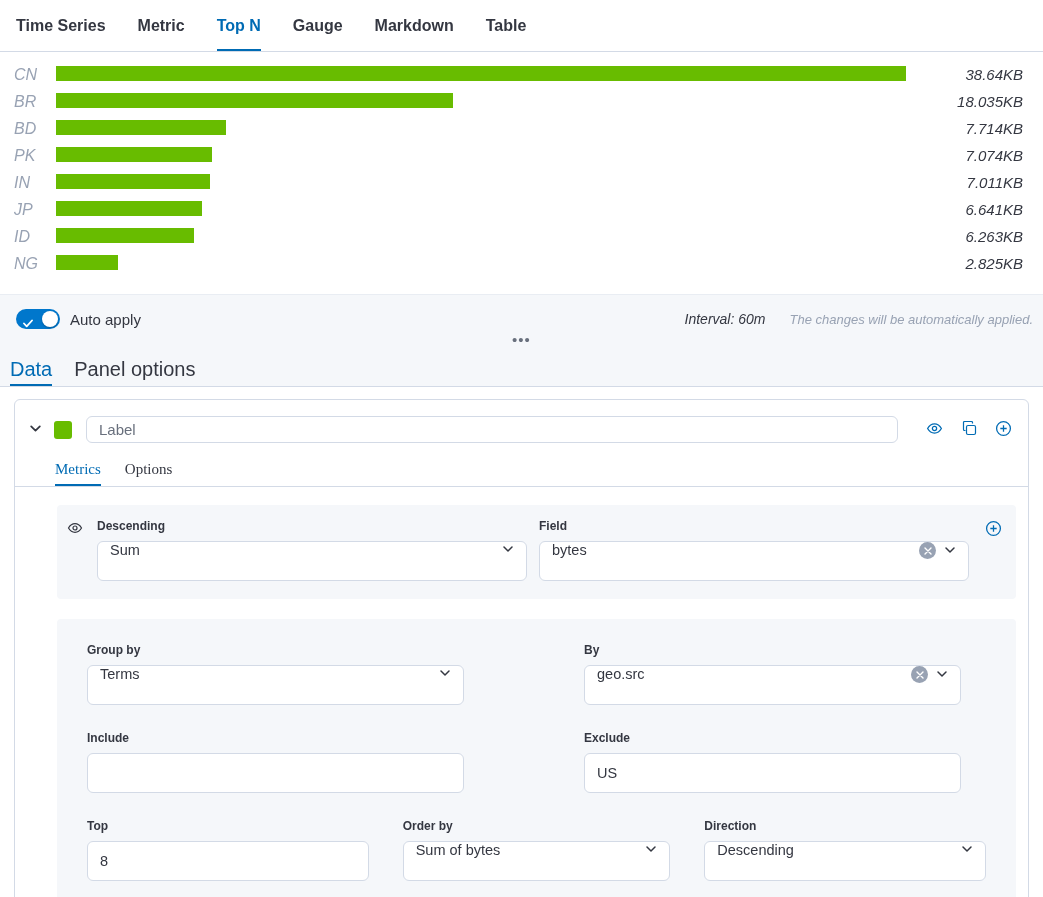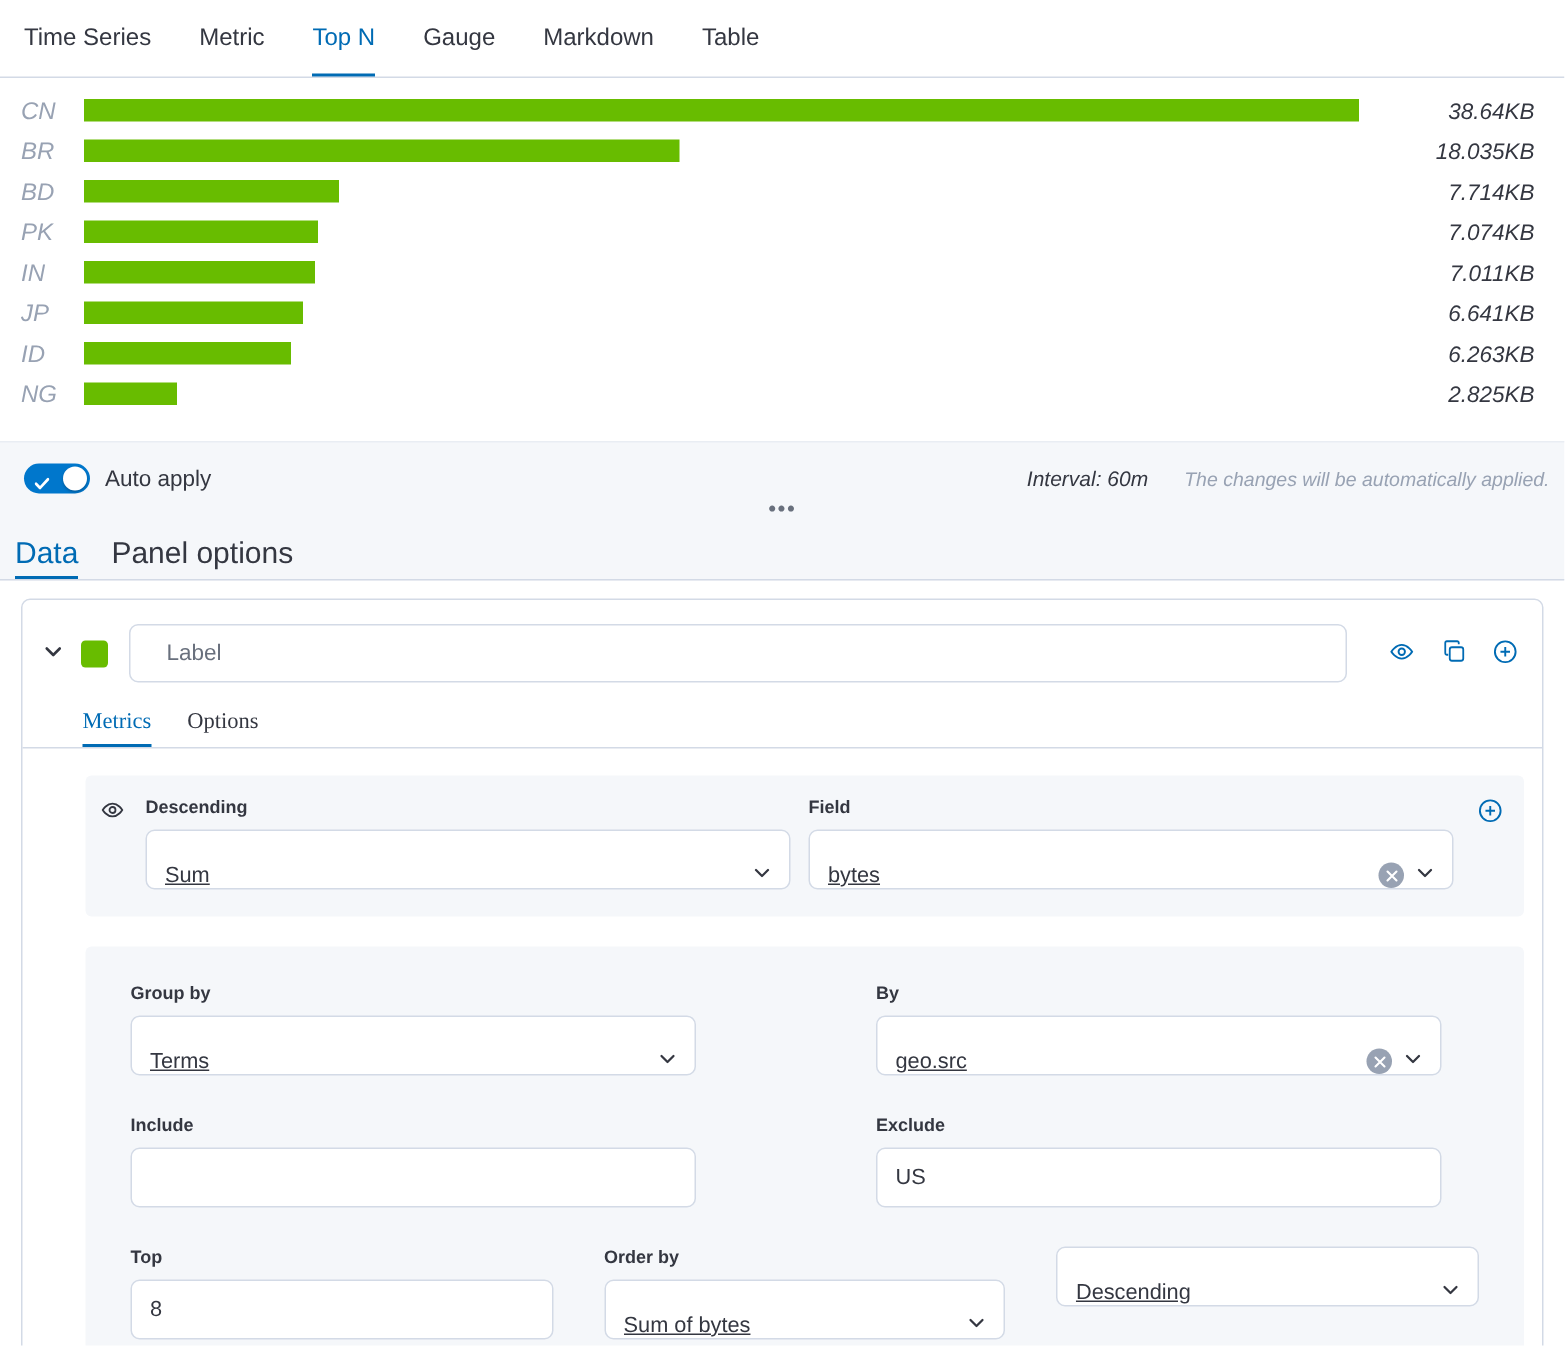--- a/index.html
+++ b/index.html
@@ -4,21 +4,21 @@
 <style>
   * { box-sizing: border-box; margin: 0; padding: 0; }
   html,body { width:1043px; height:897px; overflow:hidden; }
   body {
     font-family: "Liberation Sans", "DejaVu Sans", sans-serif;
     background:#ffffff; color:#343741;
   }
   
   .panel-tabs { display:flex; gap:32px; padding:0 16px; height:52px;
     border-bottom:1px solid #D3DAE6; align-items:stretch; background:#fff; }
-  .panel-tab { display:flex; align-items:center; font-size:16px; font-weight:400;
+  .panel-tab { display:flex; align-items:center; font-size:16px; font-weight:700;
     color:#343741; cursor:pointer; border-bottom:2px solid transparent; padding-top:2px; }
   .panel-tab.active { color:#006BB4; border-bottom-color:#006BB4; }
   
   .chart { padding:14px 20px 12px 14px; background:#fff; }
   .bar-row { display:flex; align-items:flex-start; height:27px;font-style:italic; }
   .bar-label { width:38px; color:#98A2B3; font-size:16px; flex:0 0 auto; }
   .bar-track { flex:1; margin:0 10px 0 4px; height:15px; }
   .bar-fill { height:15px; }
   .bar-value { width:90px; text-align:right; font-size:15px; color:#343741; white-space:nowrap; }
   
@@ -42,41 +42,41 @@
     color:#343741; cursor:pointer; border-bottom:2px solid transparent; }
   .editor-tab.active { color:#006BB4; border-bottom-color:#006BB4; }
   
   .series-card { margin:12px 14px; border:1px solid #D3DAE6; border-radius:6px;
     background:#fff; }
   .card-header { display:flex; align-items:center; padding:16px 16px 12px 14px; }
   .icon-btn { border:none; background:transparent; cursor:pointer; color:#006BB4;
     display:inline-flex; align-items:center; justify-content:center; padding:0; }
   .collapse-btn { color:#343741; margin-right:12px; }
   .swatch { width:18px; height:18px; border-radius:3px; flex:0 0 auto; cursor:pointer; }
-  .label-input { flex:1; height:39px; margin:0 28px 0 14px; border:1px solid #D3DAE6;
-    border-radius:6px; padding:0 24px; font-size:15px; color:#343741; background:#fff;
+  .label-input { flex:1; height:27px; margin:0 28px 0 14px; border:1px solid #D3DAE6;
+    border-radius:6px; padding:0 12px; font-size:15px; color:#343741; background:#fff;
     font-family:inherit; }
   input::placeholder { color:#69707D; }
   .header-icons { display:flex; align-items:center; gap:18px; }
   .series-tabs { display:flex; gap:24px; padding:0 0 0 40px; height:32px;
     border-bottom:1px solid #D3DAE6; align-items:stretch;font-family:Liberation Serif, serif; }
   .series-tab { display:flex; align-items:center; font-size:15px; font-weight:500;
     color:#343741; cursor:pointer; border-bottom:2px solid transparent; }
   .series-tab.active { color:#006BB4; border-bottom-color:#006BB4; }
   
   .agg-section { margin:18px 12px 20px 42px; background:#F5F7FA; border-radius:4px;
     padding:14px 14px 18px 10px; display:flex; align-items:flex-start; }
   .metric-eye { color:#343741; margin:0 14px 0 0; padding-top:1px; }
   .fields-grid { flex:1; display:grid; grid-template-columns:1fr 1fr; column-gap:12px; }
   .field-group { display:flex; flex-direction:column; }
   .form-label { font-size:12px; font-weight:700; color:#343741; margin-bottom:8px; }
   .control { height:40px; background:#fff; border:1px solid #D3DAE6; border-radius:6px;
     padding:0 12px; font-size:14.5px; color:#343741; font-family:inherit; width:100%; }
-  .select { display:flex; align-items:flex-end; justify-content:space-between;
-    cursor:pointer; gap:8px;text-decoration:underline; }
+  .select { display:flex; align-items:flex-start; justify-content:space-between;
+    cursor:pointer; gap:8px; }
   .select .sel-value { flex:1; white-space:nowrap; overflow:hidden; }
   .sel-icons { display:flex; align-items:center; gap:8px; color:#343741; }
   .clear-btn { width:17px; height:17px; border-radius:50%; background:#98A2B3;
     border:none; cursor:pointer; display:inline-flex; align-items:center;
     justify-content:center; color:#fff; padding:0; }
   .add-metric { margin:0 0 0 16px; color:#006BB4; padding-top:1px; }
   .group-section { margin:0 12px 16px 42px; background:#F5F7FA; border-radius:4px;
     padding:24px 30px 30px; }
   .grid-2 { display:grid; grid-template-columns:1fr 1fr; column-gap:120px;
     margin-right:25px; margin-bottom:26px; }
@@ -323,20 +323,21 @@
         <div class="control select">
           <span class="sel-value">Sum of bytes</span>
           <span class="sel-icons">
               <span><svg width="12" height="12" viewBox="0 0 12 12" fill="none">
                   <path d="M2 4l4 4 4-4" stroke="currentColor" stroke-width="1.5" stroke-linecap="round" stroke-linejoin="round"></path>
                 </svg></span>
             </span>
         </div>
       </div>
       <div class="field-group">
+        <label class="form-label">Direction</label>
         <div class="control select">
           <span class="sel-value">Descending</span>
           <span class="sel-icons">
               <span><svg width="12" height="12" viewBox="0 0 12 12" fill="none">
                   <path d="M2 4l4 4 4-4" stroke="currentColor" stroke-width="1.5" stroke-linecap="round" stroke-linejoin="round"></path>
                 </svg></span>
             </span>
         </div>
       </div>
     </div>

